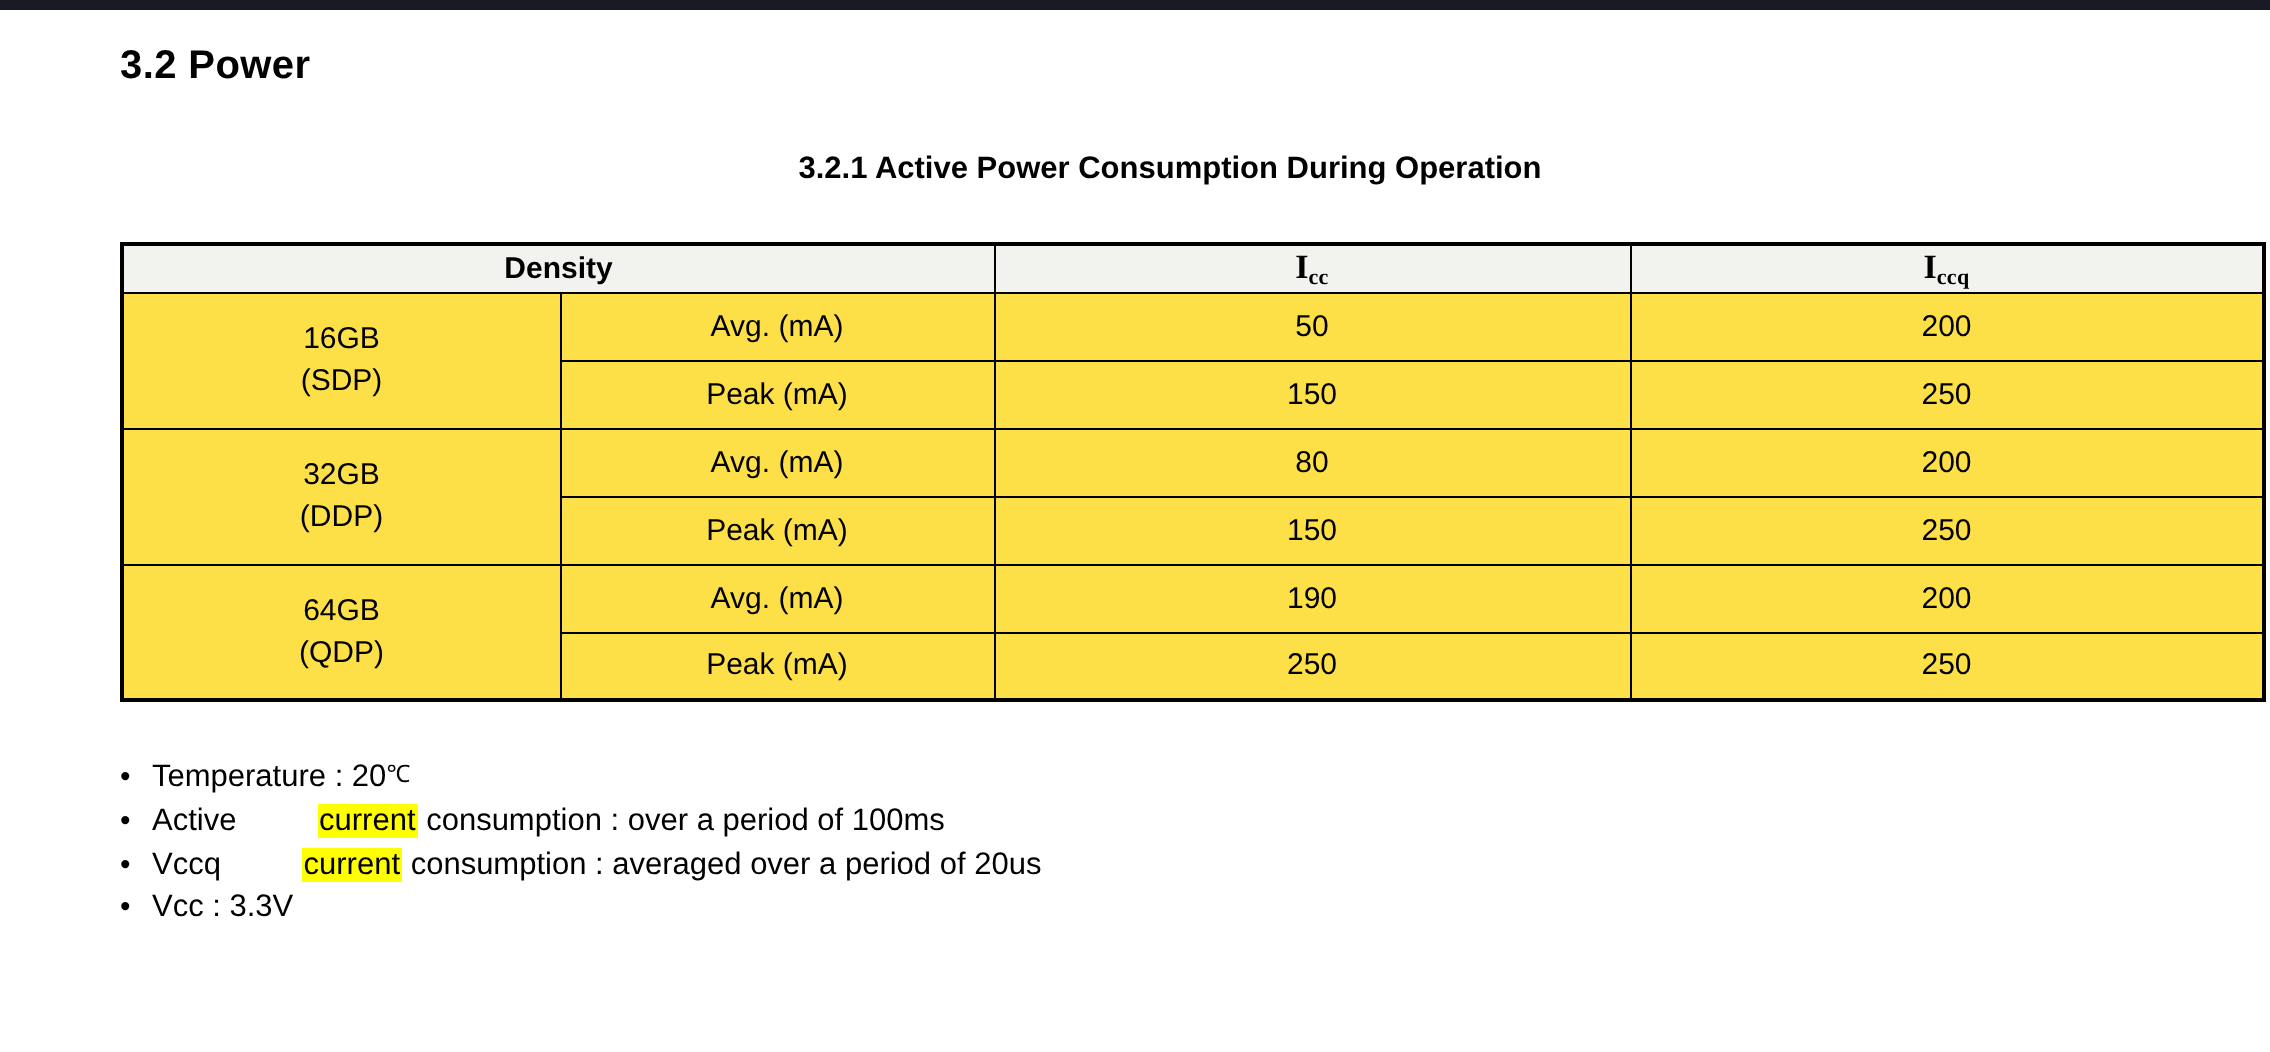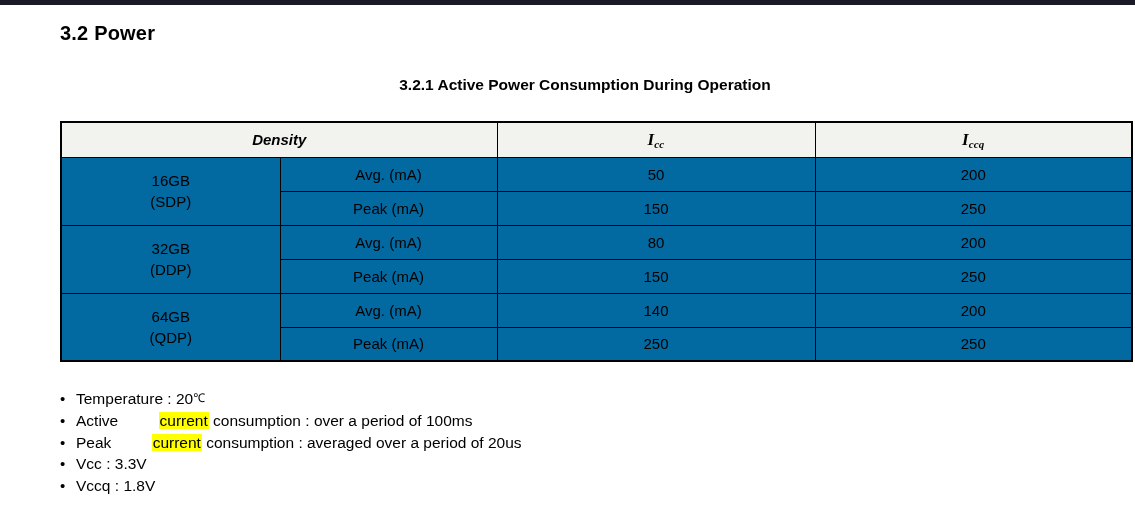--- a/index.html
+++ b/index.html
@@ -40,25 +40,24 @@
     border: 1px solid #000;
     text-align: center;
     vertical-align: middle;
     font-size: 15px;
     font-weight: normal;
     padding: 0;
   }
   table.power-table { border: 2px solid #000; }
   table.power-table thead th {
     background: #f2f2ef;
-    height: 35px;
+    height: 24px;
     font-weight: bold;
-    font-style: italic;
   }
-  table.power-table tbody td { height: 34px; background: #0369a1; }
+  table.power-table tbody td { height: 34px; background: #fde047; }
   .i-sub {
     font-family: "Liberation Serif", serif;
     font-size: 17px;
     font-weight: bold;
   }
   .i-sub sub {
     font-size: 11px;
     font-weight: bold;
     vertical-align: -3px;
     letter-spacing: 0.2px;
@@ -135,32 +134,31 @@
         <td>Peak (mA)</td>
         <td>150</td>
         <td>250</td>
       </tr>
       <tr>
         <td rowspan="2" class="density-cell">
           <div>64GB</div>
           <div>(QDP)</div>
         </td>
         <td>Avg. (mA)</td>
-        <td>140</td>
+        <td>190</td>
         <td>200</td>
       </tr>
       <tr>
         <td>Peak (mA)</td>
         <td>250</td>
         <td>250</td>
       </tr>
     </tbody>
   </table>
 
   <ul class="notes">
     <li><span class="bullet">•</span><span>Temperature : 20</span><span class="celsius">℃</span></li>
     <li><span class="bullet">•</span><span>Active </span><span class="hl">current</span><span> consumption : over a period of 100ms</span></li>
-    <li><span class="bullet">•</span><span>Peak </span><span class="hl">current</span><span> consumption : averaged over a period of 20us</span></li>
+    <li><span class="bullet">•</span><span>Vccq </span><span class="hl">current</span><span> consumption : averaged over a period of 20us</span></li>
     <li><span class="bullet">•</span><span>Vcc : 3.3V</span></li>
-    <li><span class="bullet">•</span><span>Vccq : 1.8V</span></li>
   </ul>
 
 </div>
 
 </body></html>

